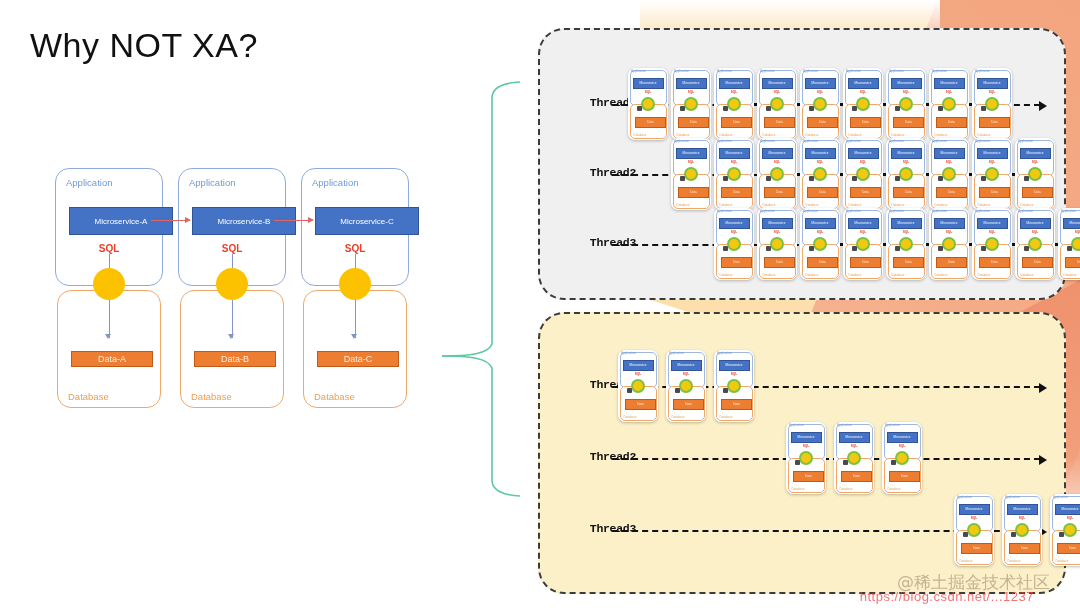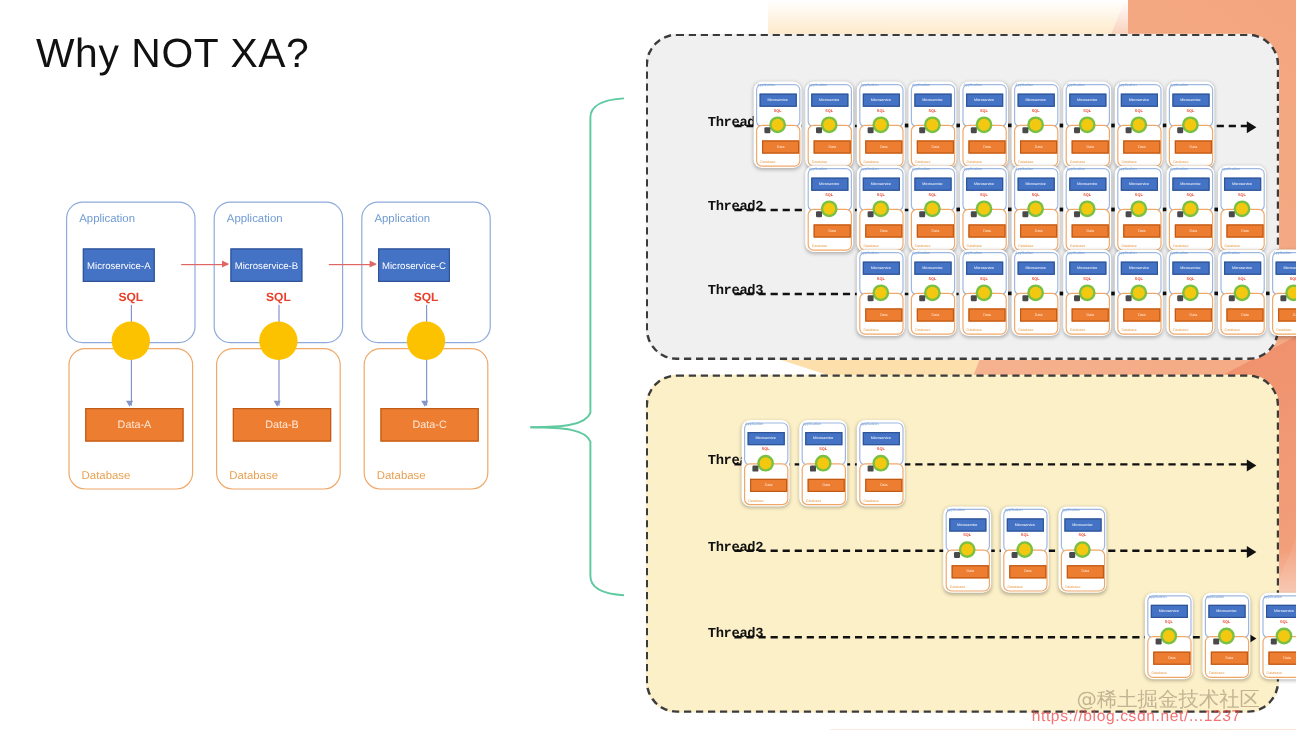--- a/index.html
+++ b/index.html
@@ -51,37 +51,37 @@
   #left-diagram{position:absolute;left:55px;top:168px;width:360px;height:240px;z-index:4;}
   .arch-unit{position:absolute;top:0;width:108px;height:240px;}
   .app-box{
     position:absolute;left:0;top:0;width:108px;height:118px;
     border:1.2px solid #8faadc;border-radius:14px;background:#fff;box-sizing:border-box;
   }
   .app-label{
     position:absolute;left:10px;top:8px;font-size:9.5px;color:#6f9ad3;
   }
   .ms-box{
-    position:absolute;left:13px;top:38px;width:60px;height:28px;
+    position:absolute;left:13px;top:38px;width:104px;height:28px;
     background:#4472c4;border:1px solid #2f5597;box-sizing:border-box;
     color:#fff;font-size:8px;display:flex;align-items:center;justify-content:center;
   }
   .sql-label{
     position:absolute;left:0;right:0;top:74px;text-align:center;
     font-size:10px;font-weight:bold;color:#e8402a;
   }
   .db-box{
     position:absolute;left:2px;top:122px;width:104px;height:118px;
     border:1.2px solid #f0a868;border-radius:14px;background:#fff;box-sizing:border-box;
   }
   .db-label{
     position:absolute;left:10px;bottom:5px;font-size:9.5px;color:#e8a050;
   }
   .data-box{
-    position:absolute;left:13px;top:49px;width:82px;height:28px;
+    position:absolute;left:13px;top:60px;width:82px;height:16px;
     background:#ed7d31;border:1px solid #c05a17;box-sizing:border-box;
     color:#ffe9d8;font-size:9px;display:flex;align-items:center;justify-content:center;
   }
   .yellow-dot{
     position:absolute;left:38px;top:100px;width:32px;height:32px;border-radius:50%;
     background:#fcc200;z-index:6;
   }
   .vlineA{position:absolute;left:53.5px;top:86px;width:1.3px;height:22px;background:#8496c9;}
   .vlineB{position:absolute;left:53.5px;top:130px;width:1.3px;height:40px;background:#8496c9;}
   .vtipA,.vtipB{position:absolute;left:50px;width:0;height:0;

